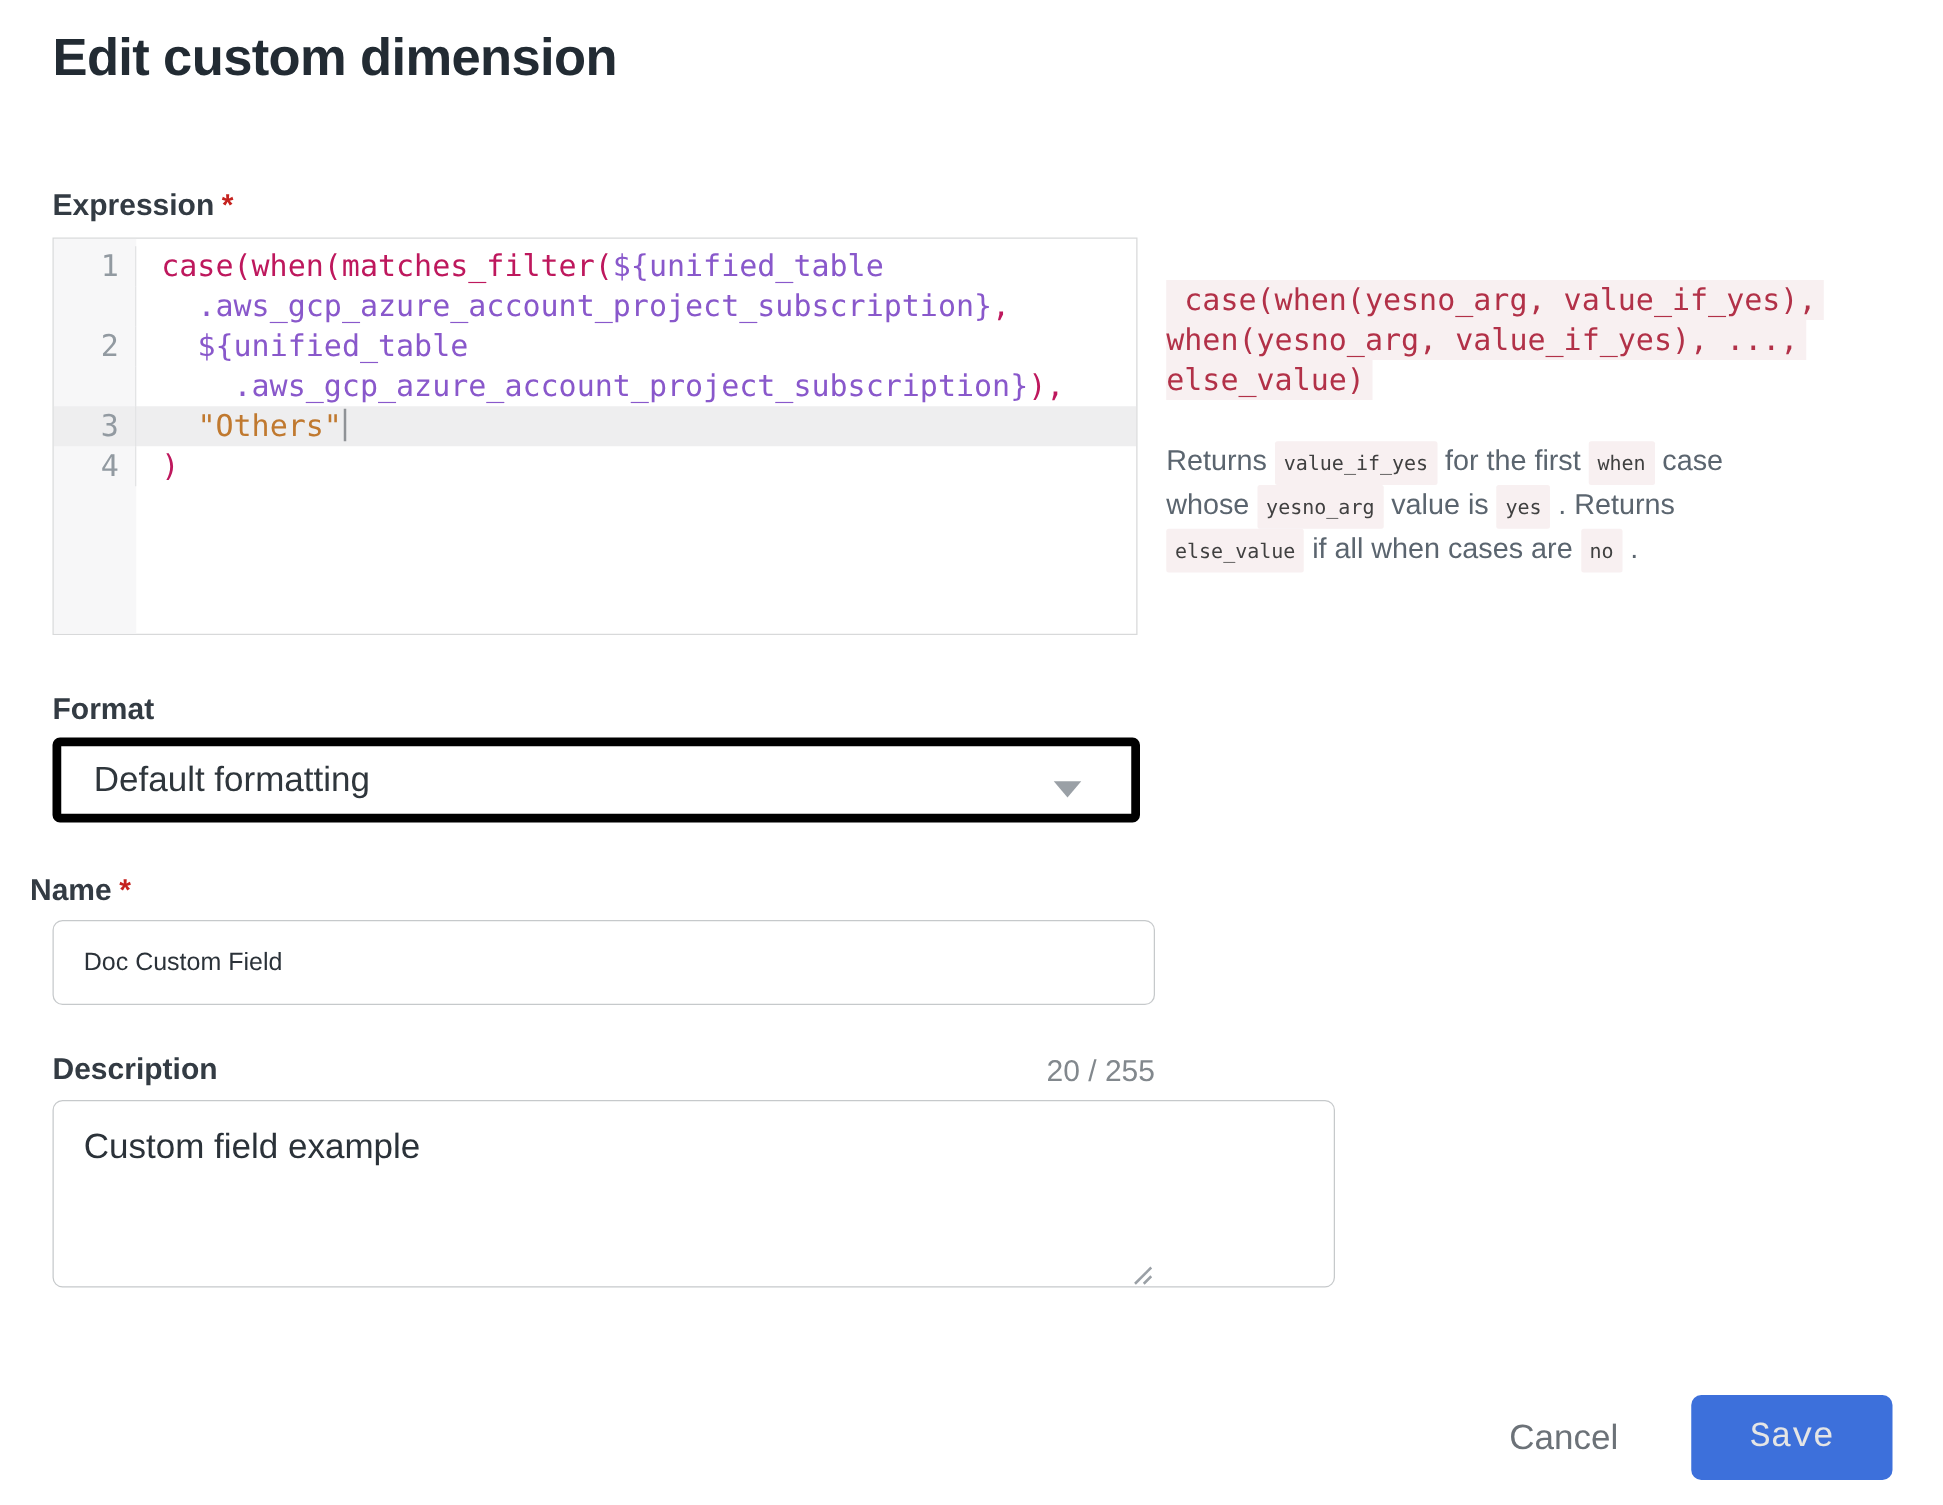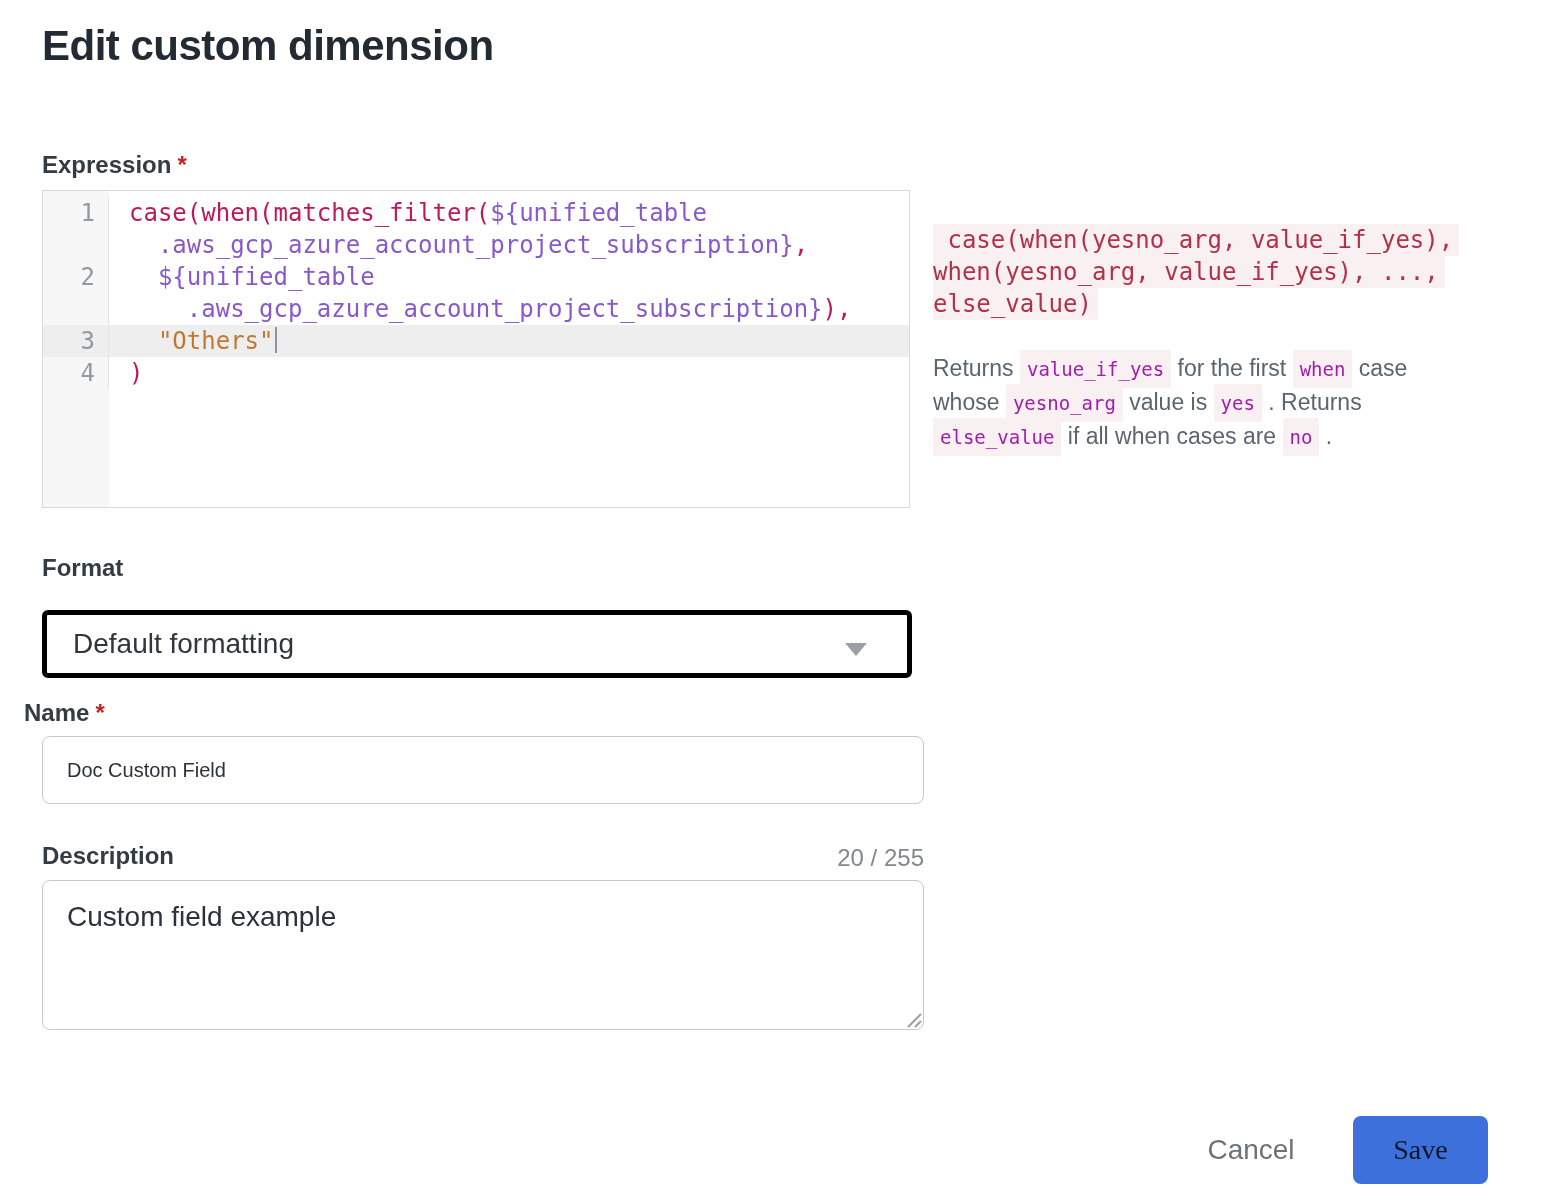--- a/index.html
+++ b/index.html
@@ -57,72 +57,72 @@
     display: table; white-space: pre;
     font-family: "DejaVu Sans Mono", monospace; font-size: 24px;
     line-height: 32px; color: #b23148; background: #f8f0f1;
     padding: 0 6px 0 0;
   }
   .help-desc { margin-top: 32px; }
   .desc-line {
     font-size: 23px; line-height: 33px; color: #5b656f; white-space: pre-wrap;
   }
   .chip {
-    font-family: "DejaVu Sans Mono", monospace; font-size: 19px;
-    color: #a21caf; background: #f8f0f1;
+    font-family: "DejaVu Sans Mono", monospace; font-size: 16px;
+    color: #404040; background: #f8f0f1;
     padding: 8px 7px; border-radius: 2px;
   }
 
   
   .format-label { left: 42px; top: 554px; }
   .select-box {
     left: 42px; top: 590px; width: 870px; height: 68px;
-    border: 5px solid #000000; border-radius: 6px; background: #fff;
+    border: 7px solid #000000; border-radius: 6px; background: #fff;
     display: flex; align-items: center; padding-left: 26px;
-    font-size: 28px; color: #2f363c; cursor: pointer; margin-top: 20px;
+    font-size: 28px; color: #2f363c; cursor: pointer;
   }
   .caret-down {
     position: absolute; right: 40px; top: 28px;
     width: 0; height: 0;
     border-left: 11px solid transparent; border-right: 11px solid transparent;
     border-top: 13px solid #9aa0a6;
   }
   .name-label { left: 24px; top: 699px; }
   .text-input {
     left: 42px; top: 736px; width: 882px; height: 68px;
     border: 1px solid #c6c9cb; border-radius: 8px; background: #fff;
     padding: 0 24px; font-family: "Liberation Sans", sans-serif;
     font-size: 20px; color: #2b3239; outline: none;
   }
   .desc-label { left: 42px; top: 842px; }
   .char-counter {
     left: 42px; top: 844px; width: 882px; text-align: right;
     font-size: 24px; color: #82888d;
   }
   .desc-area {
-    left: 42px; top: 880px; width: 882px; height: 150px;
+    left: 42px; top: 880px; width: 1026px; height: 150px;
     border: 1px solid #c6c9cb; border-radius: 8px; background: #fff;
     padding: 18px 24px; font-family: "Liberation Sans", sans-serif;
     font-size: 28px; color: #2b3239; outline: none; resize: none;
     line-height: 36px;
   }
   .resize-handle { left: 902px; top: 1008px; width: 20px; height: 20px; cursor: nwse-resize; }
 
   
   .cancel-btn {
     left: 1186px; top: 1124px; width: 130px; height: 52px;
     background: transparent; border: none; cursor: pointer;
     font-family: "Liberation Sans", sans-serif;
     font-size: 28px; font-weight: 500; color: #6c7278;
   }
   .save-btn {
-    left: 1353px; top: 1116px; width: 135px; height: 68px;
+    left: 1353px; top: 1116px; width: 161px; height: 68px;
     background: #3d70db; border: none; border-radius: 8px; cursor: pointer;
-    font-family: Liberation Serif, serif;
-    font-size: 28px; font-weight: 500; color: #0f172a;
+    font-family: Liberation Mono, monospace;
+    font-size: 28px; font-weight: 500; color: #e5e5e5;
   }
 </style>
 </head>
 <body>
 
 <h1 class="abs page-title">Edit custom dimension</h1>
 
 <div class="abs field-label" style="left:42px; top:151px;">
   <span>Expression</span><span class="req">*</span>
 </div>

